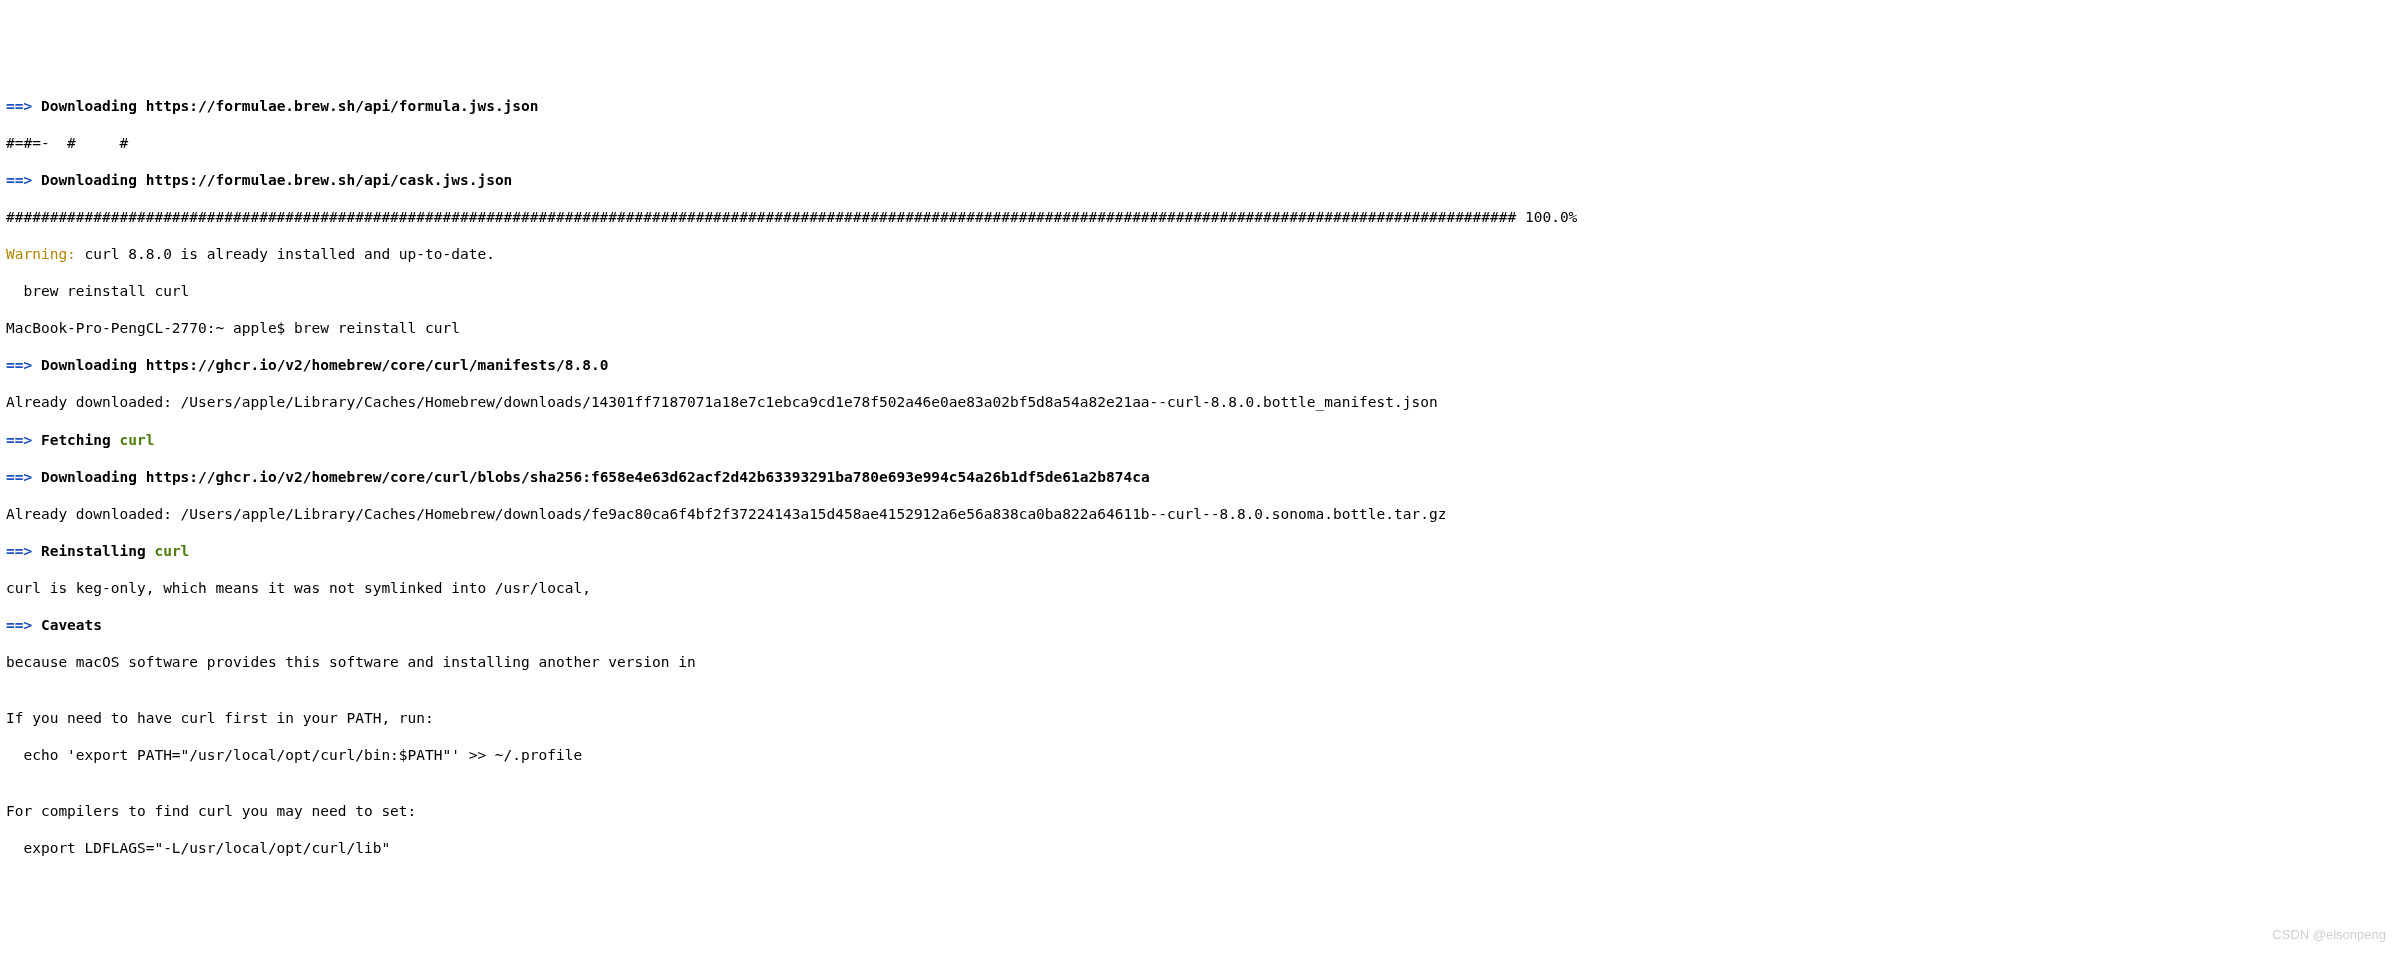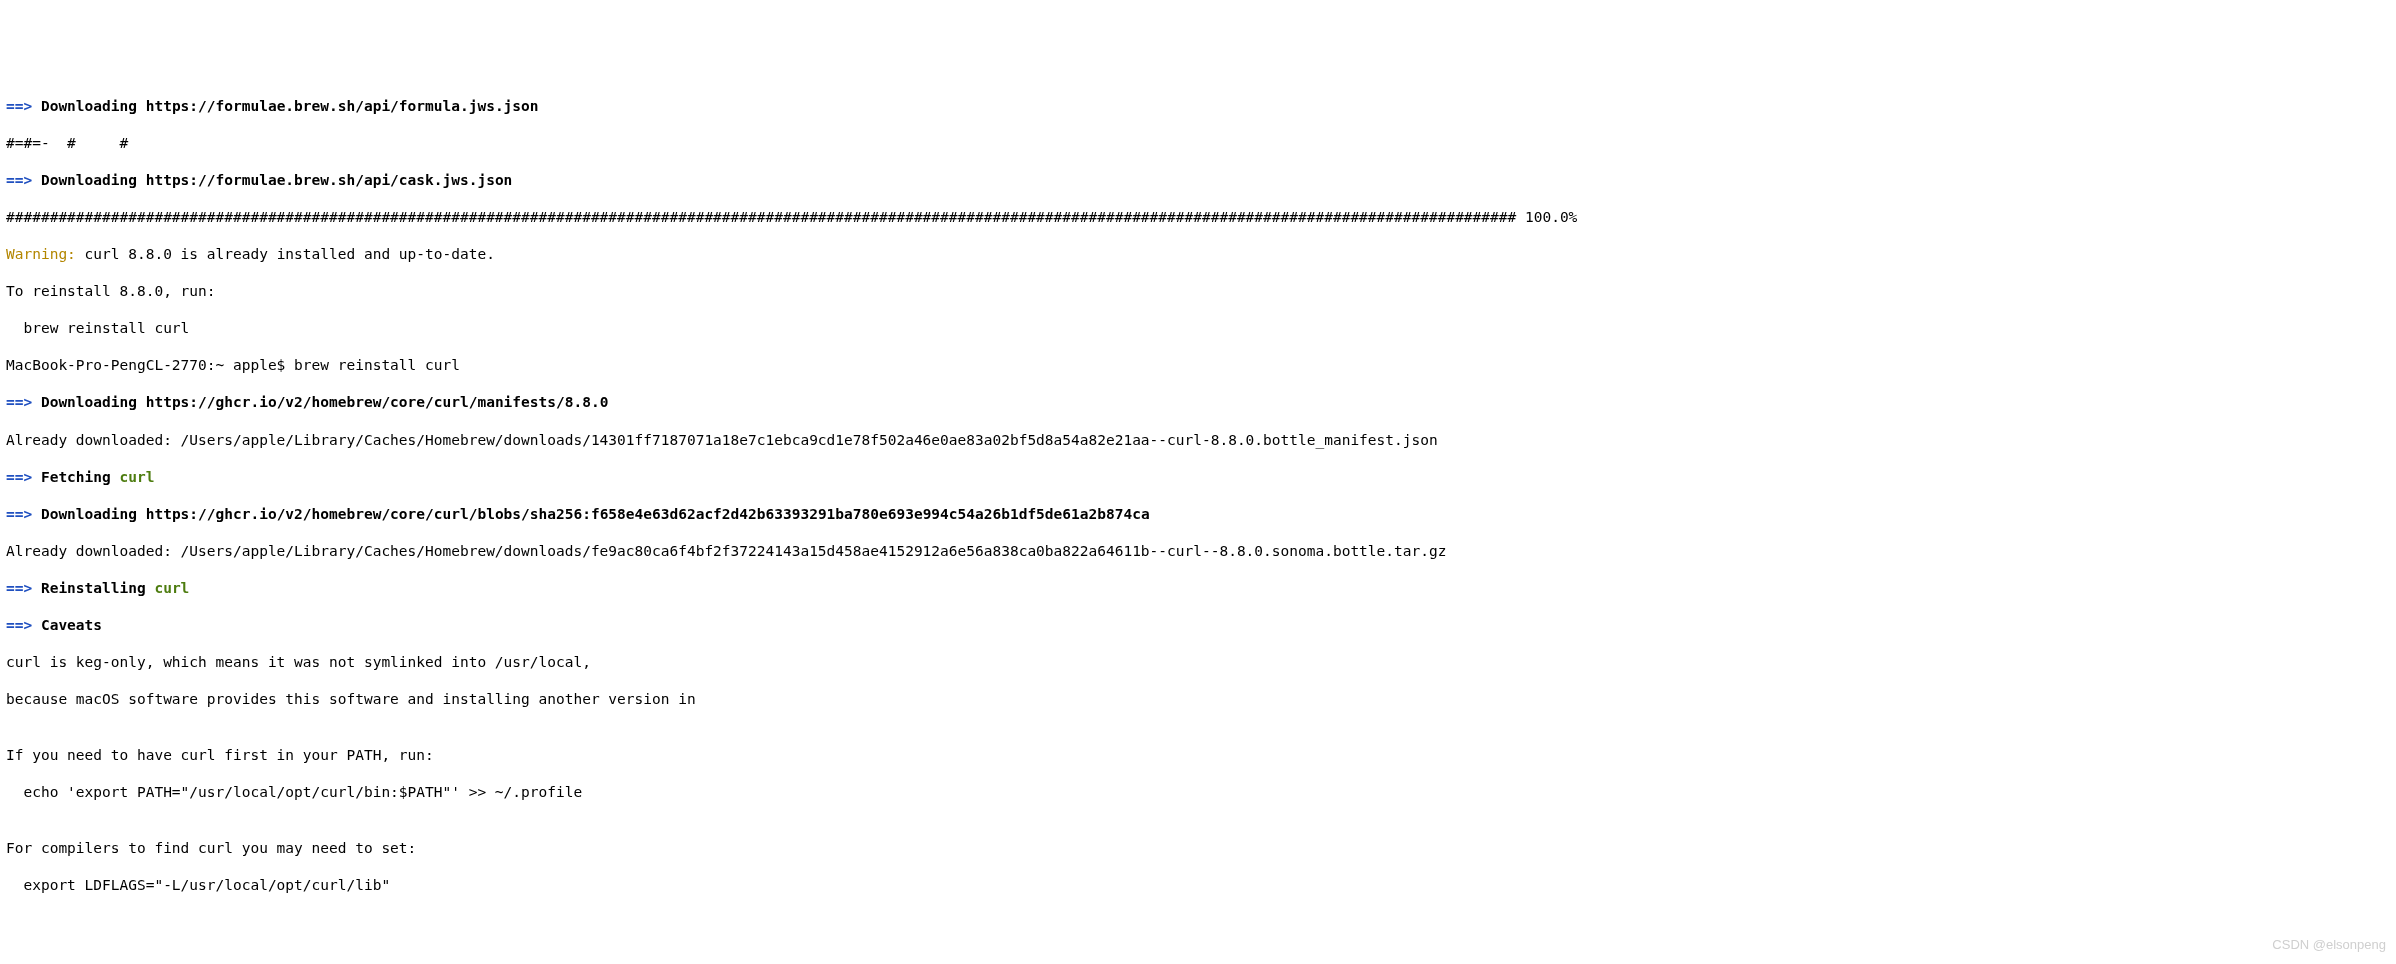--- a/index.html
+++ b/index.html
@@ -14,50 +14,49 @@
     overflow-x: auto;
   }
   .line { display: block; }
   .arrow { color: #2050c0; font-weight: bold; }
   .bold { font-weight: bold; color: #000; margin-top: 45px; }
   .warn { color: #b38600; }
   .green { color: #4d7c0f; font-weight: bold; }
   .plain { color: #000; }
   .watermark {
     position: fixed;
-    bottom: 10px;
+    bottom: 20px;
     right: 10px;
     color: #cfcfcf;
     font-family: Arial, sans-serif;
     font-size: 13px;
     font-weight: 400;
   }
 </style>
 </head>
 <body>
 
 
 
 <div>
 <span class="line"><span class="arrow">==&gt;</span><span class="bold"> Downloading https://formulae.brew.sh/api/formula.jws.json</span></span>
 <span class="line plain">#=#=-  #     #</span>
 <span class="line"><span class="arrow">==&gt;</span><span class="bold"> Downloading https://formulae.brew.sh/api/cask.jws.json</span></span>
 <span class="line plain">############################################################################################################################################################################# 100.0%</span>
 <span class="line"><span class="warn">Warning:</span><span class="plain"> curl 8.8.0 is already installed and up-to-date.</span></span>
-<span class="line plain">To reinstall 8.8.0, run:</span>
 <span class="line plain">  brew reinstall curl</span>
 <span class="line plain">MacBook-Pro-PengCL-2770:~ apple$ brew reinstall curl</span>
 <span class="line"><span class="arrow">==&gt;</span><span class="bold"> Downloading https://ghcr.io/v2/homebrew/core/curl/manifests/8.8.0</span></span>
 <span class="line plain">Already downloaded: /Users/apple/Library/Caches/Homebrew/downloads/14301ff7187071a18e7c1ebca9cd1e78f502a46e0ae83a02bf5d8a54a82e21aa--curl-8.8.0.bottle_manifest.json</span>
 <span class="line"><span class="arrow">==&gt;</span><span class="bold"> Fetching </span><span class="green">curl</span></span>
 <span class="line"><span class="arrow">==&gt;</span><span class="bold"> Downloading https://ghcr.io/v2/homebrew/core/curl/blobs/sha256:f658e4e63d62acf2d42b63393291ba780e693e994c54a26b1df5de61a2b874ca</span></span>
 <span class="line plain">Already downloaded: /Users/apple/Library/Caches/Homebrew/downloads/fe9ac80ca6f4bf2f37224143a15d458ae4152912a6e56a838ca0ba822a64611b--curl--8.8.0.sonoma.bottle.tar.gz</span>
 <span class="line"><span class="arrow">==&gt;</span><span class="bold"> Reinstalling </span><span class="green">curl</span></span>
+<span class="line plain">curl is keg-only, which means it was not symlinked into /usr/local,</span>
 <span class="line"><span class="arrow">==&gt;</span><span class="bold"> Caveats</span></span>
-<span class="line plain">curl is keg-only, which means it was not symlinked into /usr/local,</span>
 <span class="line plain">because macOS software provides this software and installing another version in</span>
 <span class="line plain"></span>
 <span class="line plain">If you need to have curl first in your PATH, run:</span>
 <span class="line plain">  echo 'export PATH="/usr/local/opt/curl/bin:$PATH"' &gt;&gt; ~/.profile</span>
 <span class="line plain"></span>
 <span class="line plain">For compilers to find curl you may need to set:</span>
 <span class="line plain">  export LDFLAGS="-L/usr/local/opt/curl/lib"</span>
 
 <span class="line plain"></span>
 

